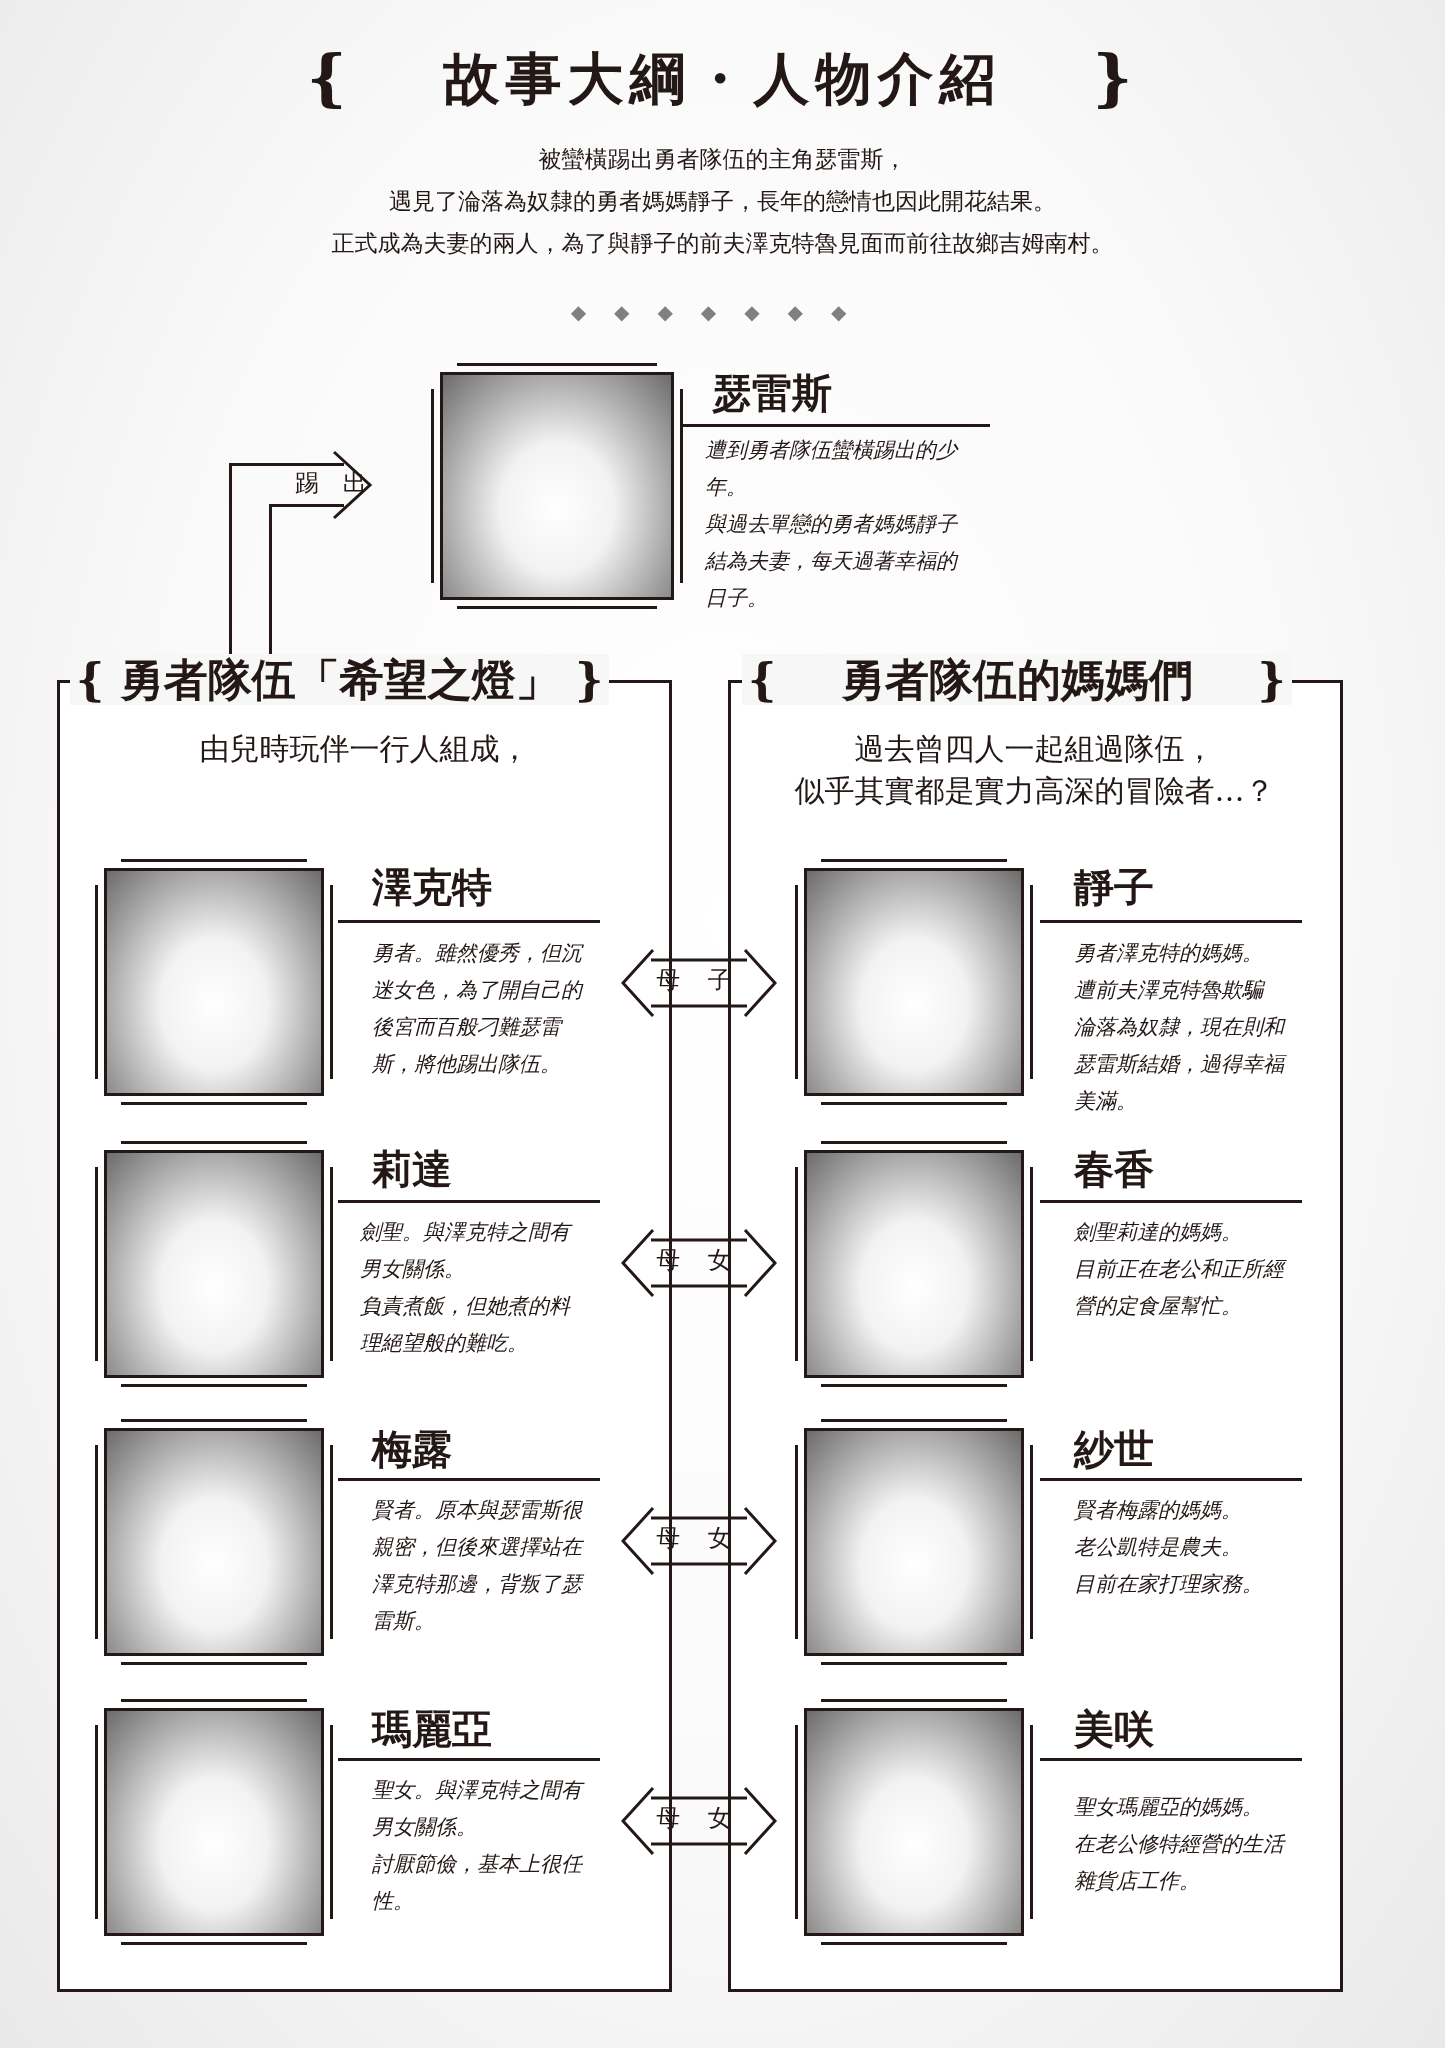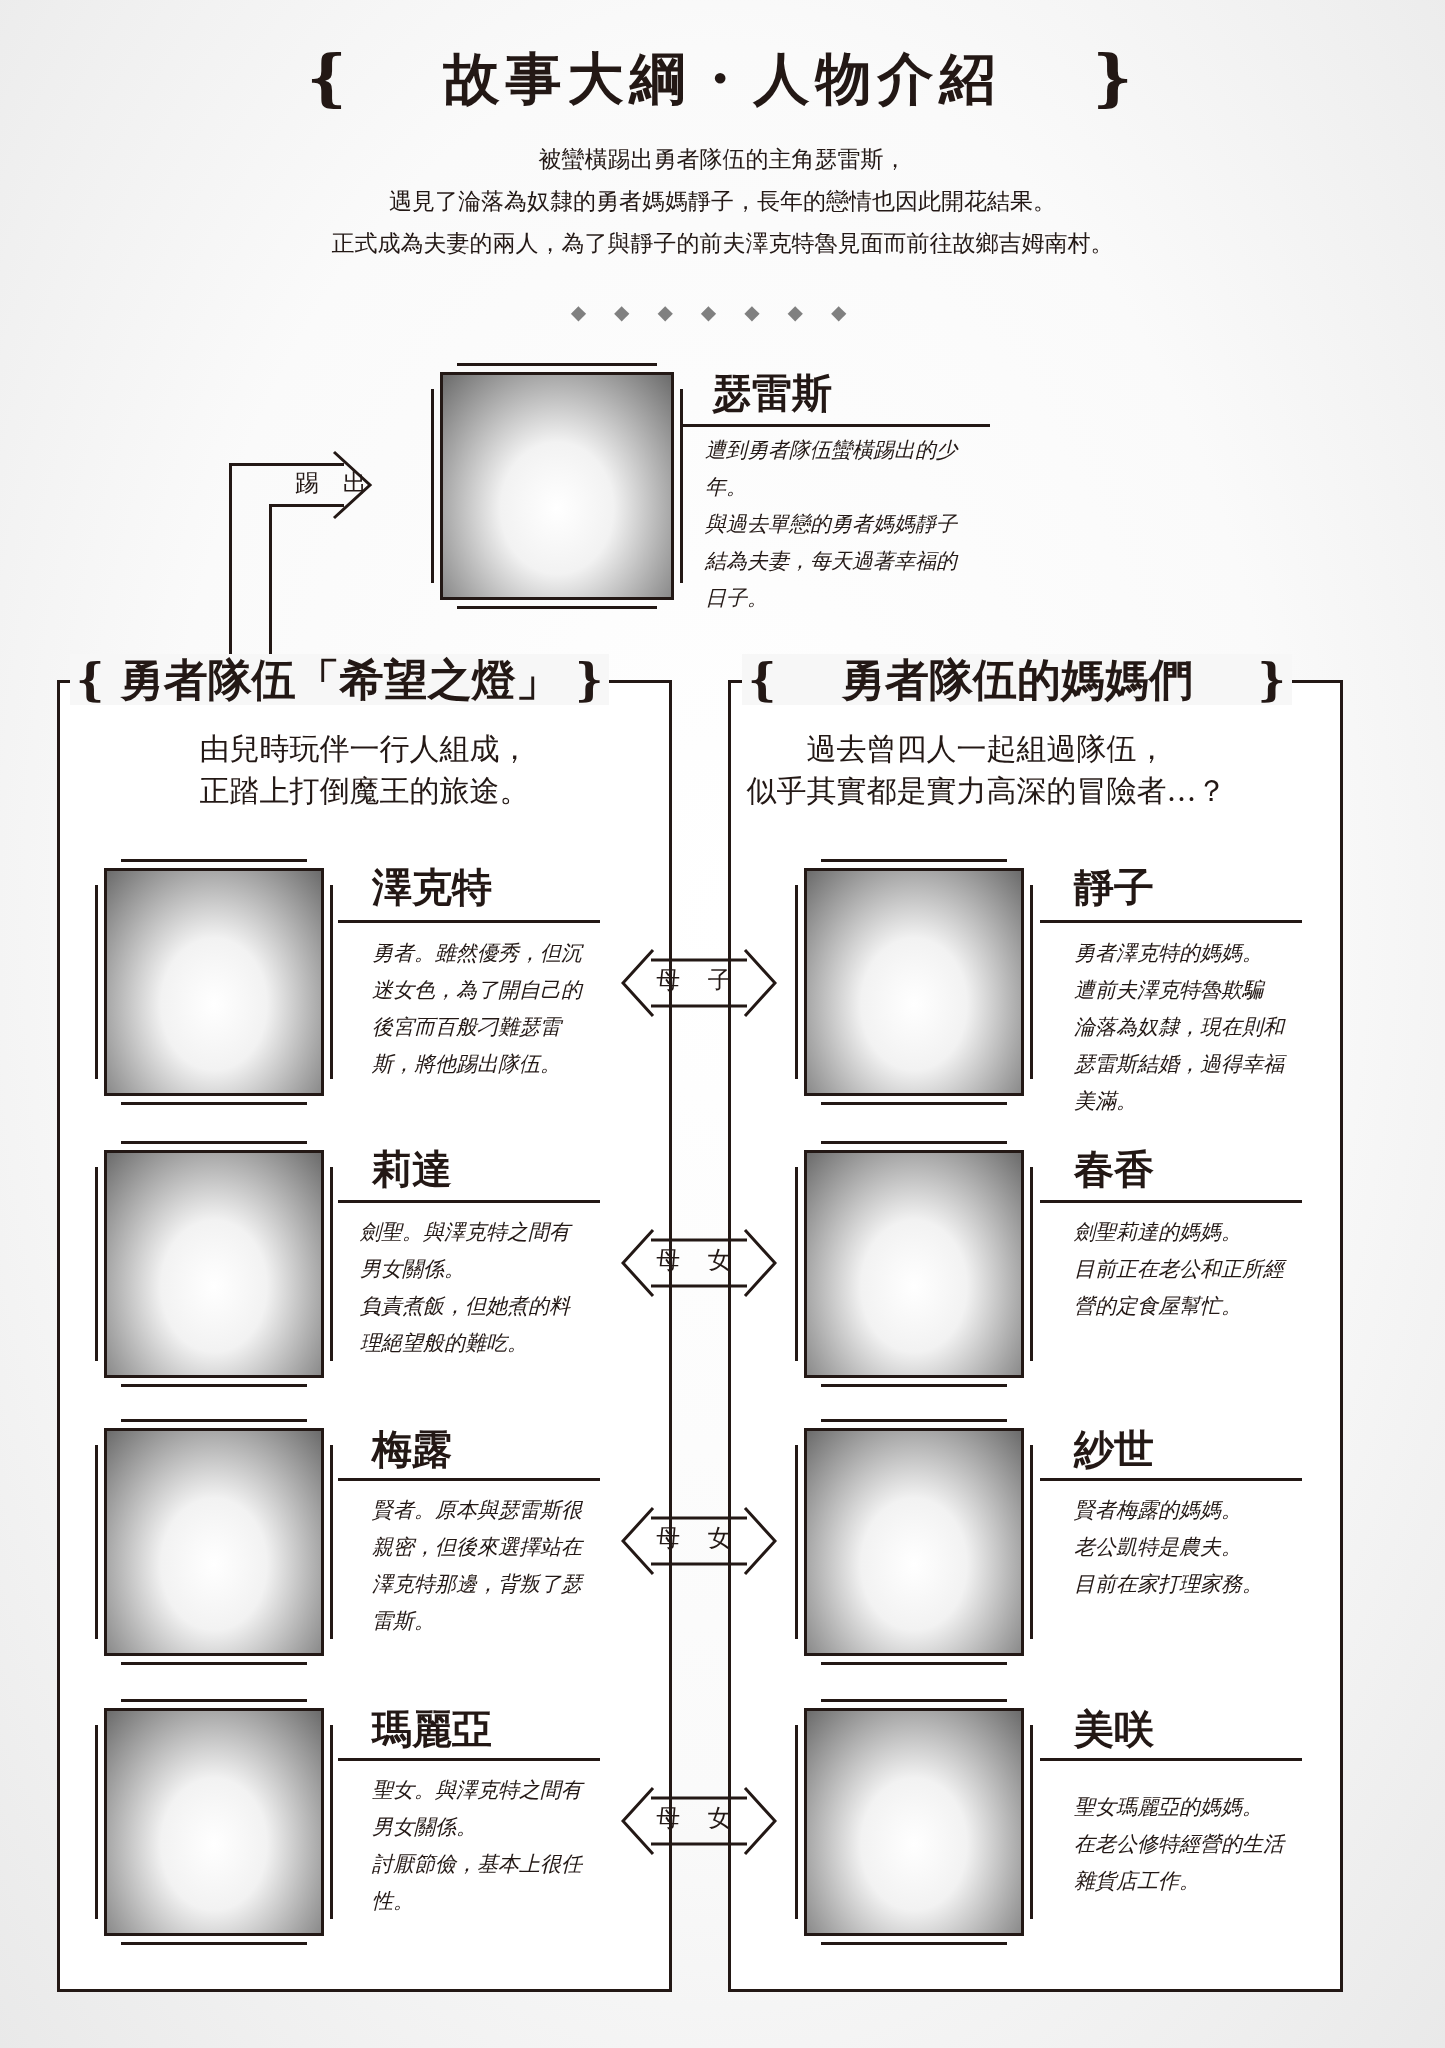--- a/index.html
+++ b/index.html
@@ -110,34 +110,33 @@
 <div class="section-box" style="left:57px; top:680px; width:615px; height:1312px;"></div>
 <div class="section-title serif" style="left:70px; top:650px; background:transparent;">
   <span style="background:#f7f7f7; padding:0 6px;">
     <span>{</span>
     <span>勇者隊伍「希望之燈」</span>
     <span>}</span>
   </span>
 </div>
 <div class="section-sub serif" style="left:57px; width:615px; top:728px;">
   <div>由兒時玩伴一行人組成，</div>
-  <div>正踏上打倒魔王的旅途。</div>
 </div>
 
 <div class="section-box" style="left:728px; top:680px; width:615px; height:1312px;"></div>
 <div class="section-title serif" style="left:742px; top:650px;">
   <span style="background:#f7f7f7; padding:0 6px;text-align:center;">
     <span>{</span>
     <span style="display:inline-block; width:34px;"></span>
     <span>勇者隊伍的媽媽們</span>
     <span style="display:inline-block; width:34px;"></span>
     <span>}</span>
   </span>
 </div>
-<div class="section-sub serif" style="left:728px; width:517px; top:728px;">
+<div class="section-sub serif" style="left:728px; width:517px; top:728px;padding-left:48px;">
   <div>過去曾四人一起組過隊伍，</div>
   <div>似乎其實都是實力高深的冒險者…？</div>
 </div>
 
 <div>
   <div class="portrait" style="left:104px; top:868px; width:220px; height:228px;">
       <div class="art"></div>
     </div>
   <div class="name serif" style="left:372px; top:862px;">澤克特</div>
   <div class="name-rule" style="left:338px; top:920px; width:262px;"></div>

